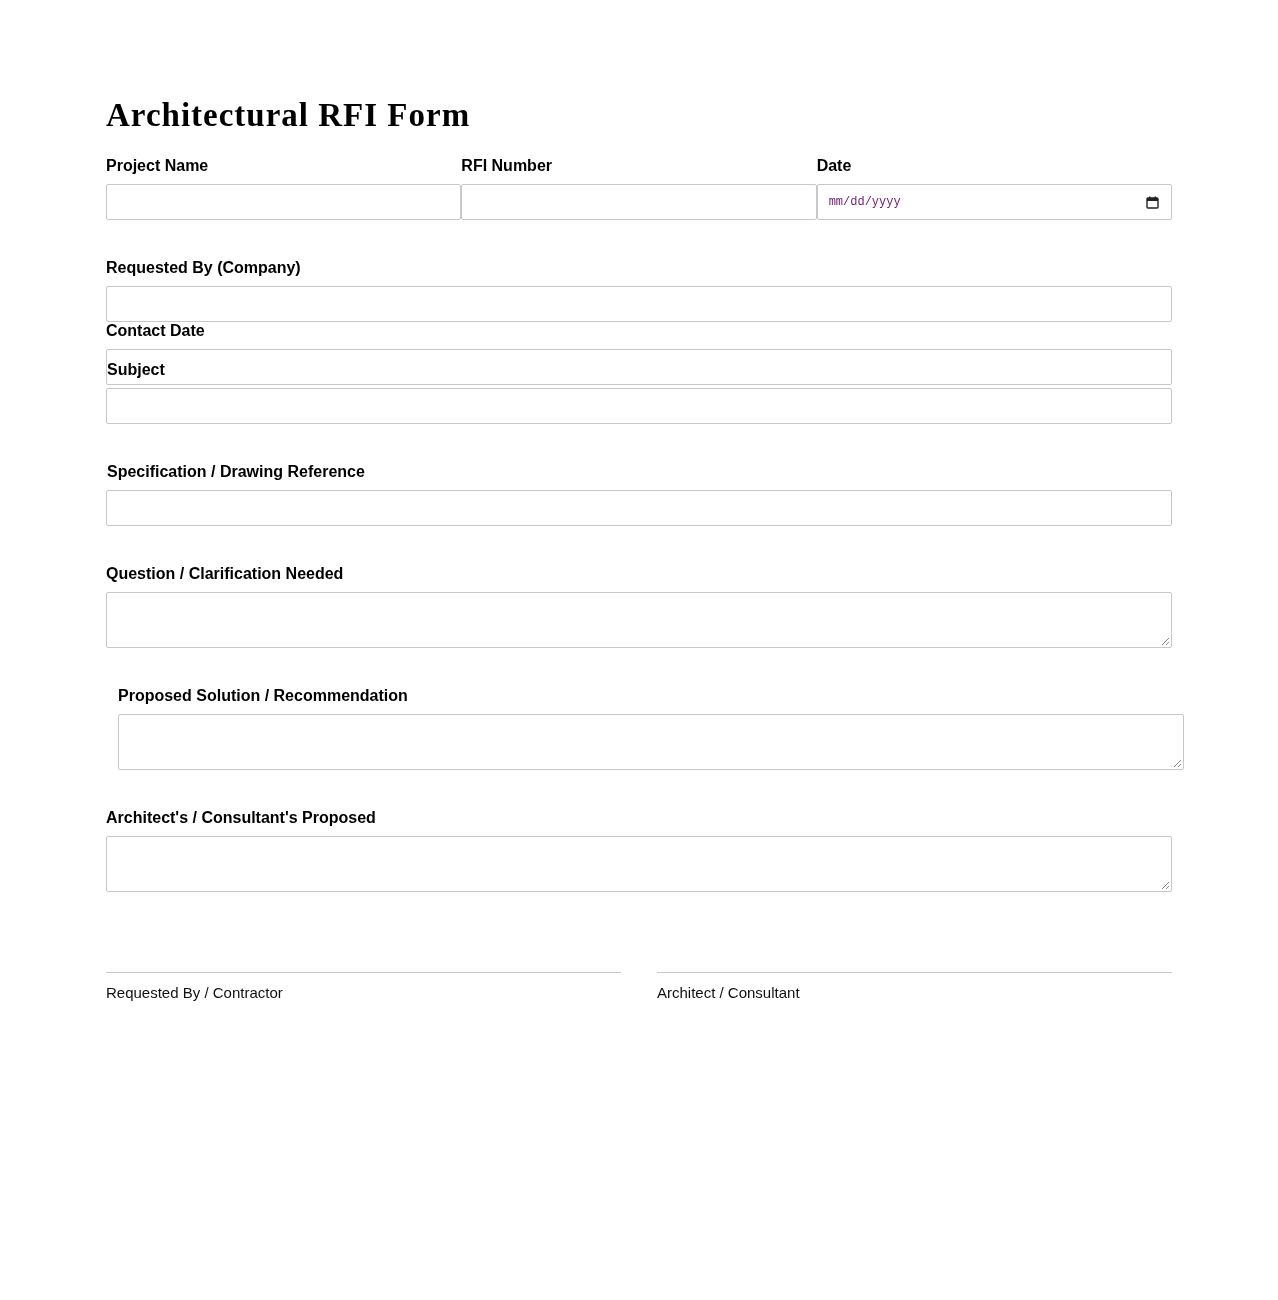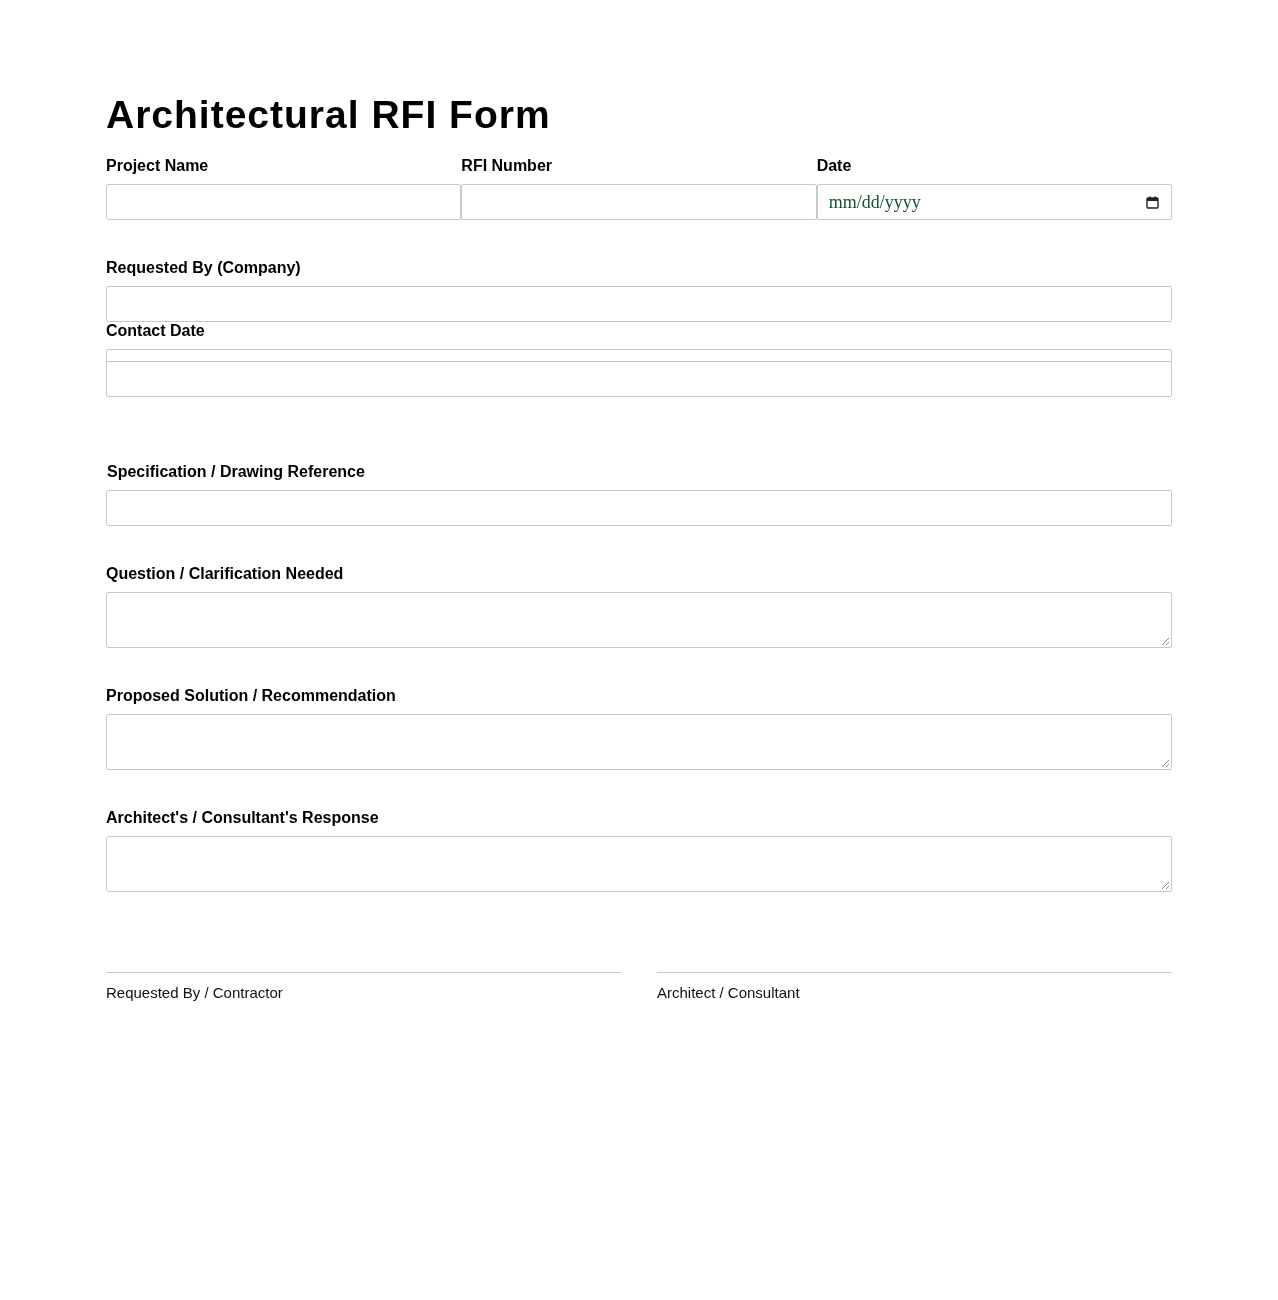--- a/index.html
+++ b/index.html
@@ -15,25 +15,26 @@
       position: absolute;
       left: 106px;
       top: 0;
       width: 1066px;
     }
     h1 {
       position: absolute;
       left: 0;
       top: 95px;
       margin: 0;
-      font-size: 39px;
+      font-size: 33px;
       font-weight: bold;
       letter-spacing: 1px;
       line-height: 40px;
       white-space: nowrap;
+      font-family: Liberation Serif, serif;
     }
     .row {
       position: absolute;
       left: 0;
       width: 1066px;
       display: flex;
     }
     .field { flex: 1; display: flex; flex-direction: column; }
     label {
       font-size: 16px;
@@ -55,23 +56,23 @@
       padding: 0 10px;
       width: 100%;
     }
     .date-input {
       display: flex;
       align-items: center;
       justify-content: space-between;
       padding: 0 12px 0 11px;
     }
     .date-placeholder {
-      font-family: Liberation Serif, serif;
-      font-size: 18px;
-      color: #14532d;
+      font-family: Liberation Mono, monospace;
+      font-size: 12px;
+      color: #701a75;
       letter-spacing: 0px;
     }
     .cal-icon {
       width: 13px;
       height: 13px;
       position: relative;
     }
     .textarea {
       box-sizing: border-box;
       height: 56px;
@@ -142,20 +143,21 @@
       <input class="input" type="text" value="" style="">
     </div>
     <div class="field">
       <label>Contact Date</label>
       <input class="input" type="text" value="" style="">
     </div>
   </div>
 
   <div class="row" style="top:361px;">
     <div class="field">
+      <label class="indent">Subject</label>
       <input class="input" type="text" value="" style="">
     </div>
   </div>
 
   <div class="row" style="top:463px;">
     <div class="field">
       <label class="indent">Specification / Drawing Reference</label>
       <input class="input" type="text" value="" style="">
     </div>
   </div>
@@ -165,35 +167,35 @@
       <label>Question / Clarification Needed</label>
       <div class="textarea">
         <svg class="resize-grip" viewBox="0 0 9 9">
           <line x1="8" y1="1" x2="1" y2="8" stroke="#888" stroke-width="1"></line>
           <line x1="8" y1="5" x2="5" y2="8" stroke="#888" stroke-width="1"></line>
         </svg>
       </div>
     </div>
   </div>
 
-  <div class="row" style="top:687px;">
+  <div class="row" style="top:687px;margin-left:12px;">
     <div class="field">
       <label>Proposed Solution / Recommendation</label>
       <div class="textarea">
         <svg class="resize-grip" viewBox="0 0 9 9">
           <line x1="8" y1="1" x2="1" y2="8" stroke="#888" stroke-width="1"></line>
           <line x1="8" y1="5" x2="5" y2="8" stroke="#888" stroke-width="1"></line>
         </svg>
       </div>
     </div>
   </div>
 
   <div class="row" style="top:809px;">
     <div class="field">
-      <label>Architect's / Consultant's Response</label>
+      <label>Architect's / Consultant's Proposed</label>
       <div class="textarea">
         <svg class="resize-grip" viewBox="0 0 9 9">
           <line x1="8" y1="1" x2="1" y2="8" stroke="#888" stroke-width="1"></line>
           <line x1="8" y1="5" x2="5" y2="8" stroke="#888" stroke-width="1"></line>
         </svg>
       </div>
     </div>
   </div>
 
   <div class="sig-row">

